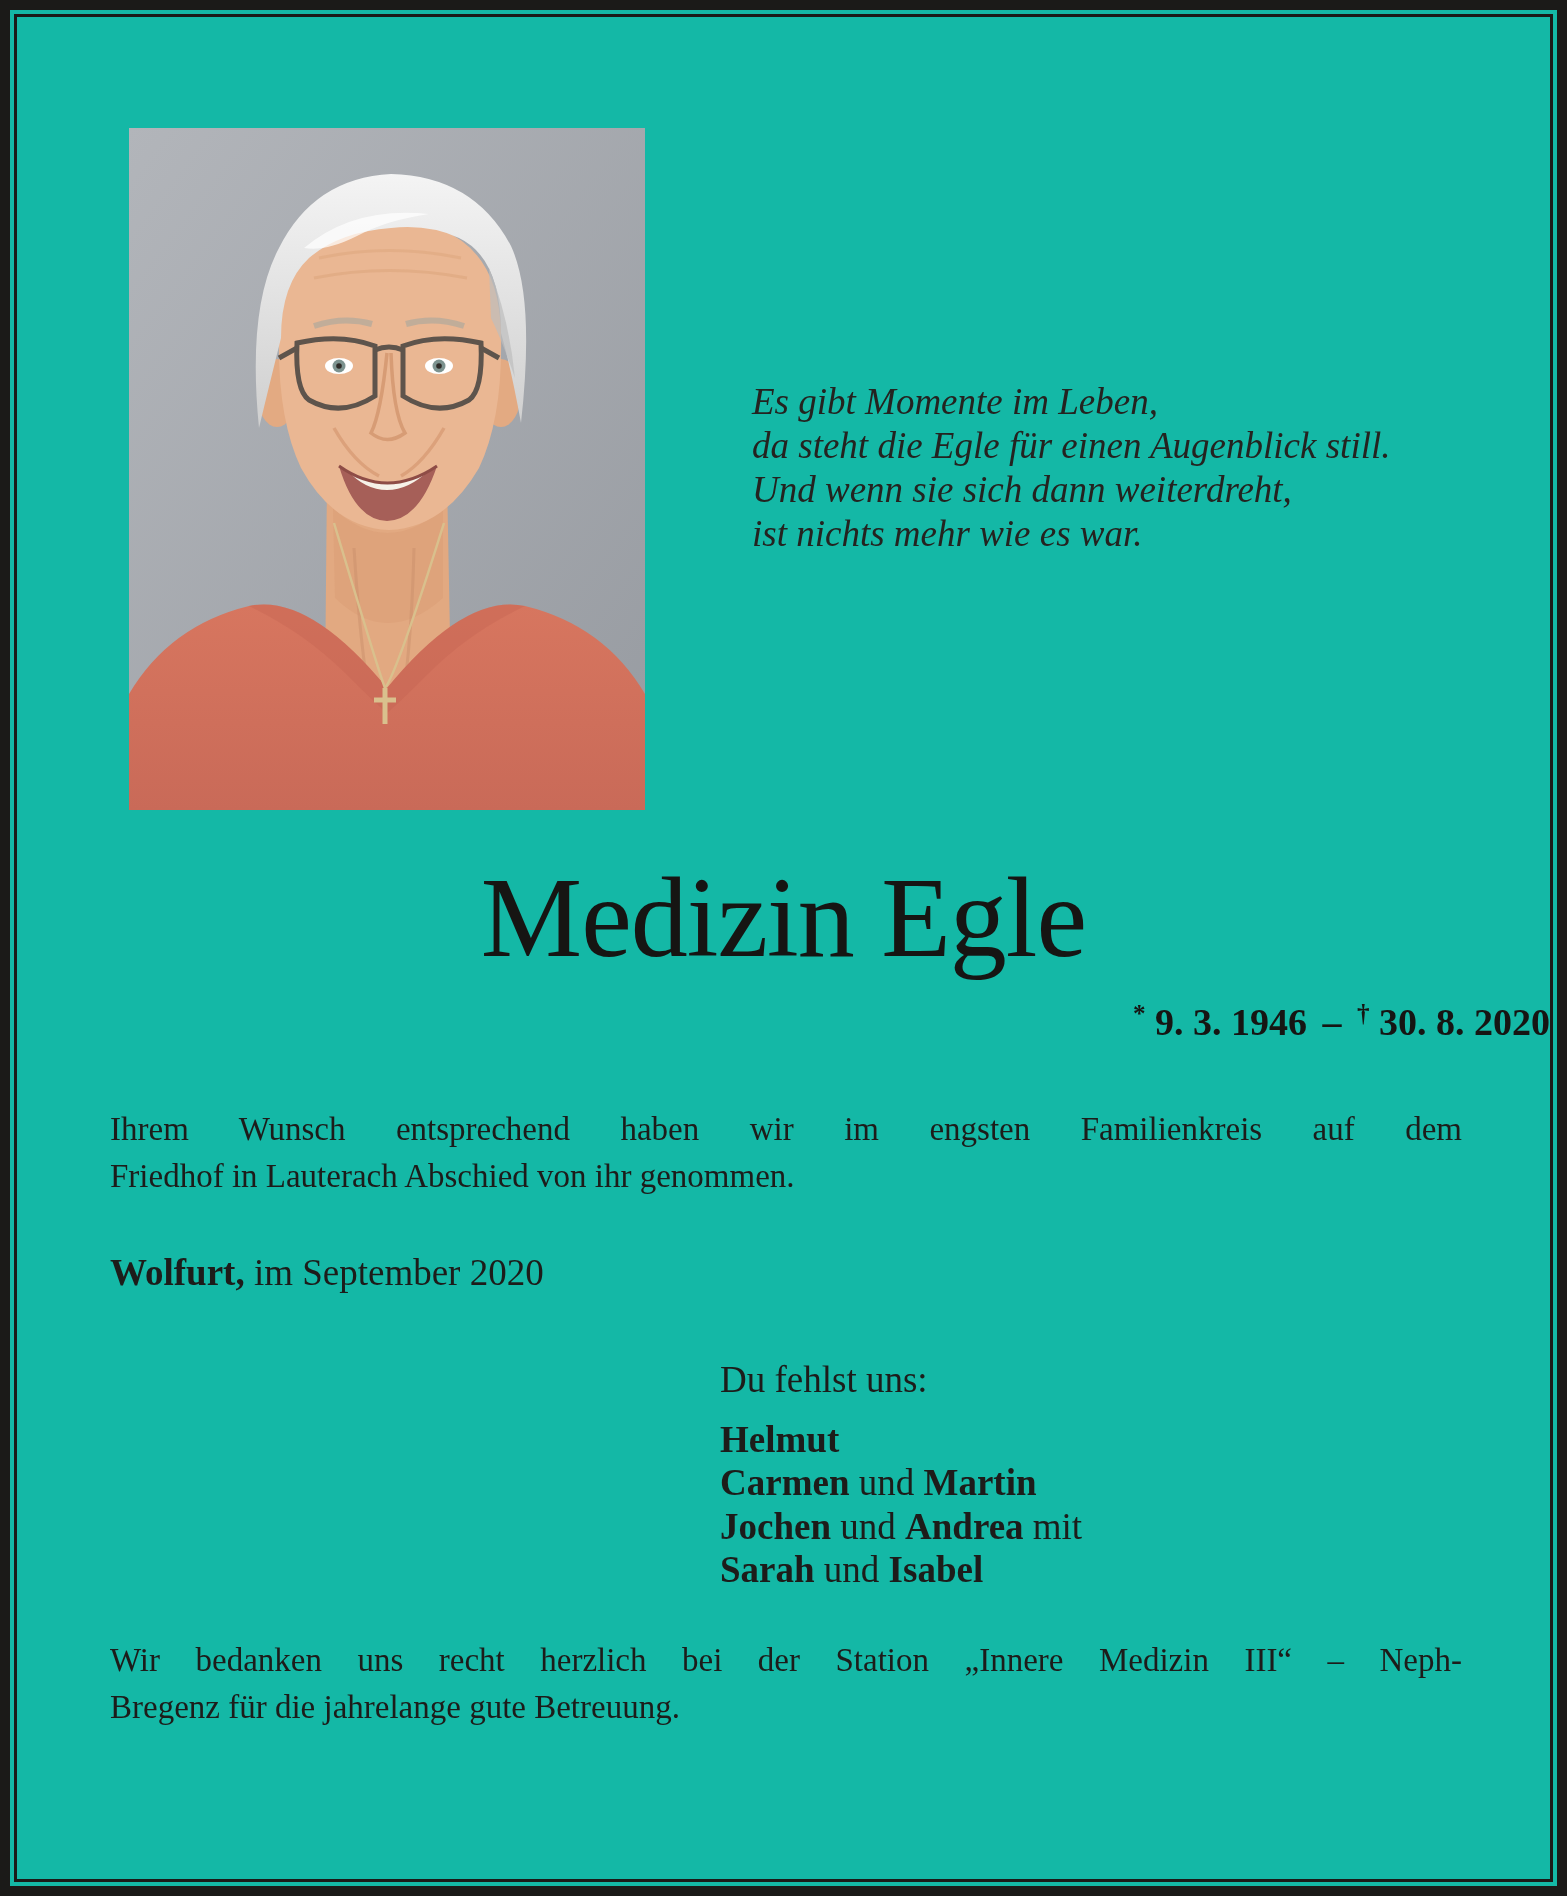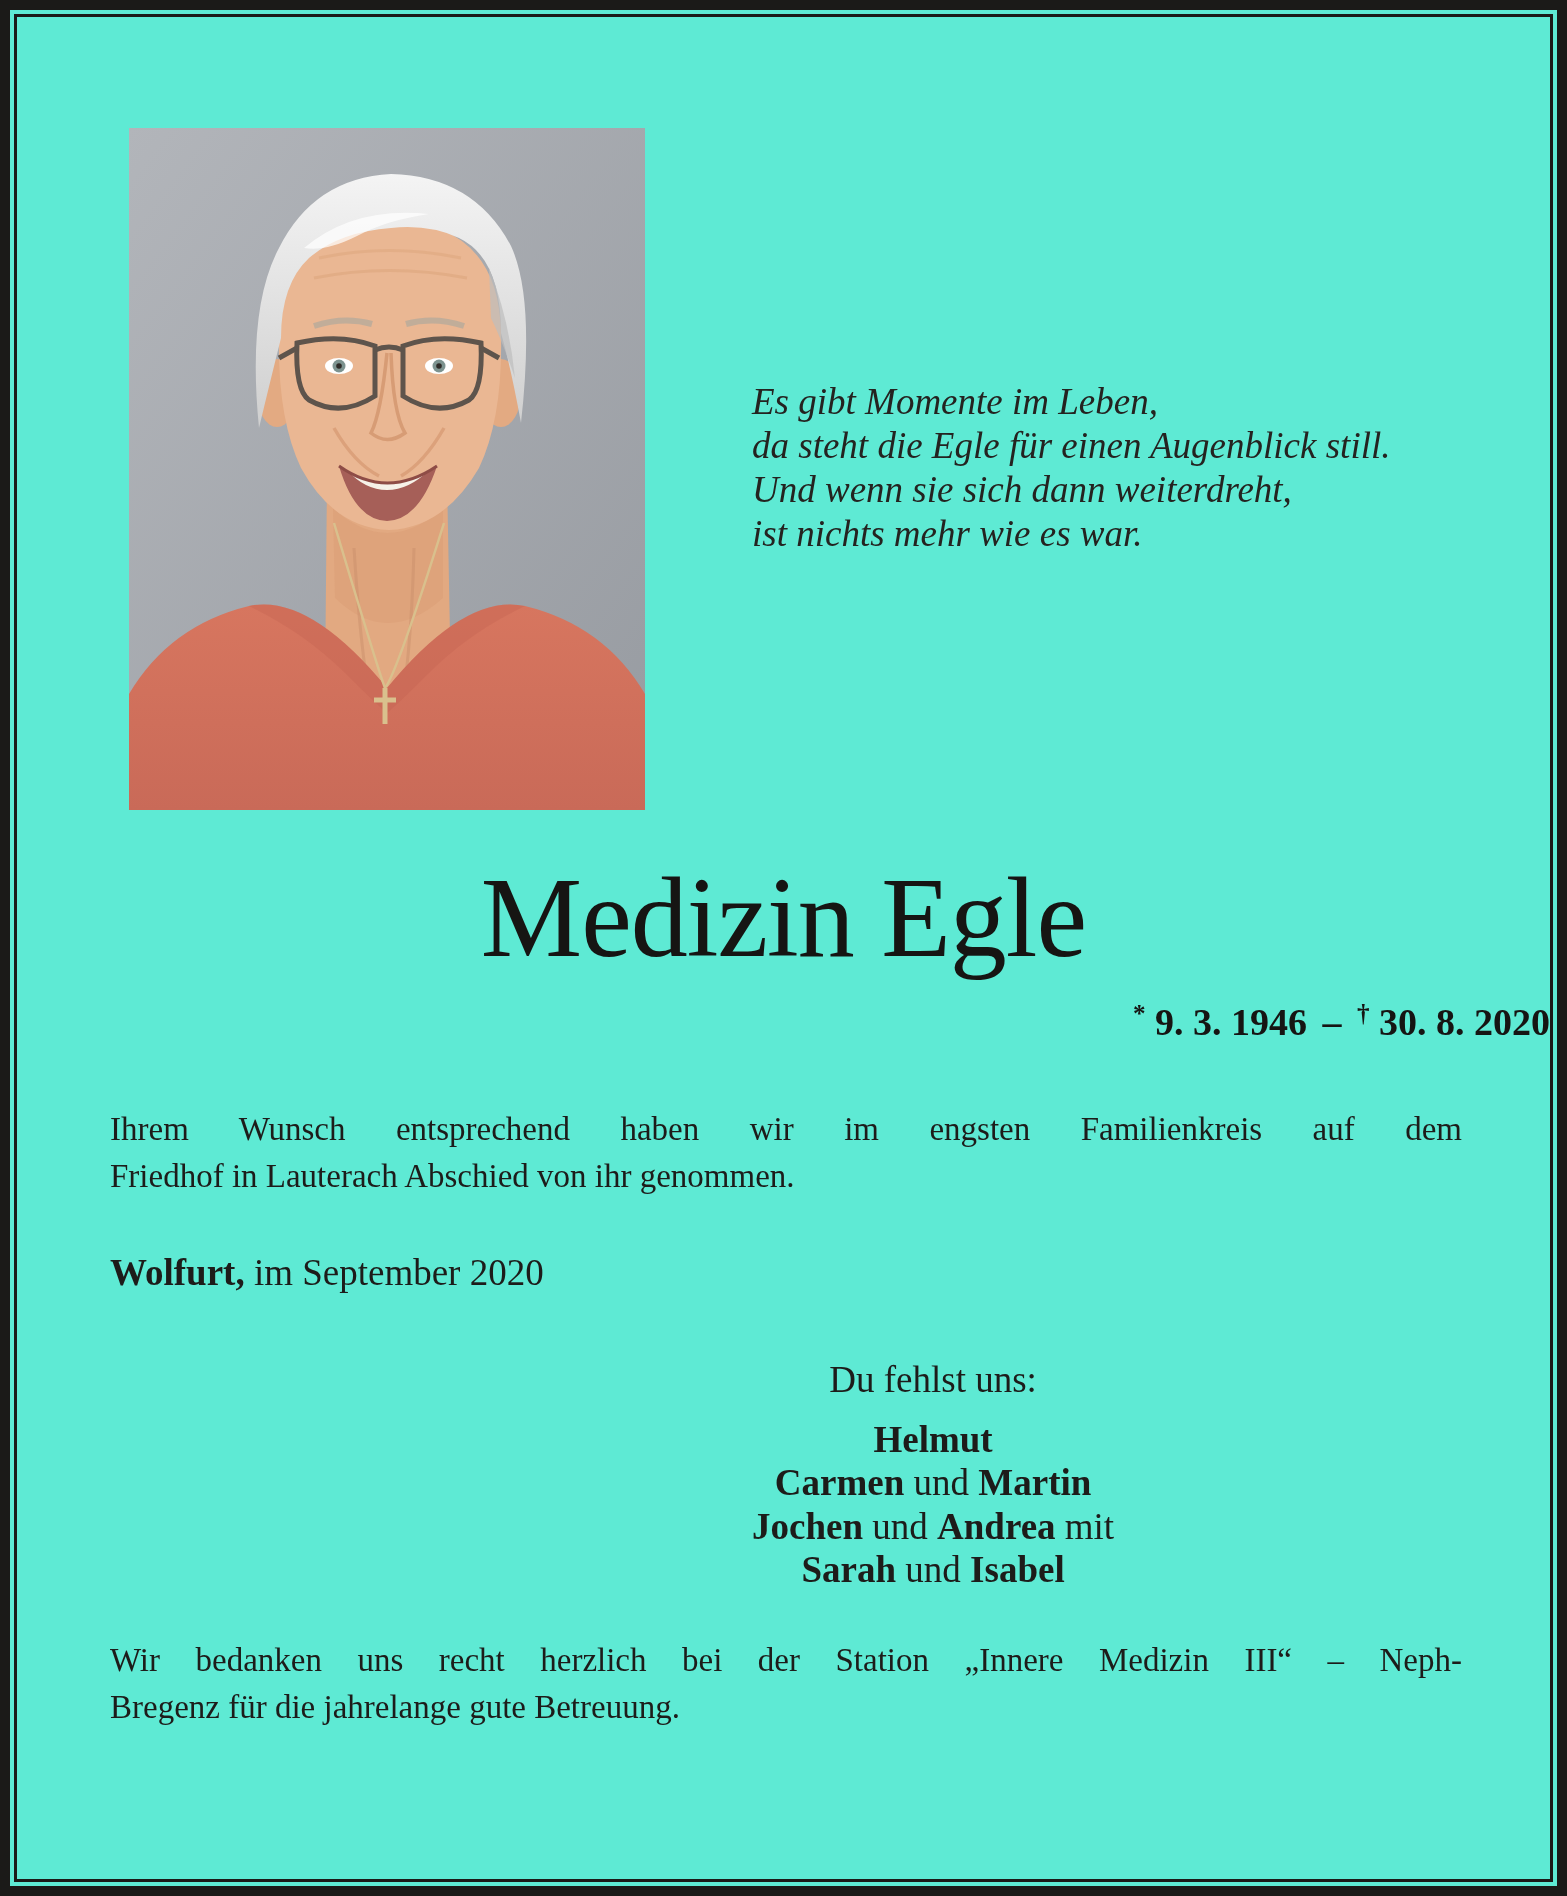--- a/index.html
+++ b/index.html
@@ -1,19 +1,19 @@
 <!DOCTYPE html>
 <html><head>
 <meta charset="utf-8">
 <style>
   html,body{margin:0;padding:0;background:#e8e8e8;}
   .page{
     position:relative;
     width:1567px;height:1896px;
-    background:#5eead4;
+    background:#14b8a6;
     font-family:"Liberation Serif","DejaVu Serif",serif;
     color:#1d1c1a;
     overflow:hidden;
   }
   .frame-outer{position:absolute;inset:0;border:10px solid #1b1a18;pointer-events:none;z-index:5;}
   .frame-inner{position:absolute;inset:14px;border:3px solid #1b1a18;pointer-events:none;z-index:5;}
 
   .photo{position:absolute;left:129px;top:128px;width:516px;height:682px;display:block;}
 
   .quote{
@@ -38,22 +38,22 @@
   }
   .just{text-align:justify;text-align-last:justify;}
 
   .dateline{
     position:absolute;left:110px;top:1251px;
     font-size:37px;
   }
   .dateline b{font-weight:bold;}
 
   .family{
-    position:absolute;left:752px;top:1358px;
-    font-size:37px;line-height:43.5px;text-align:center;
+    position:absolute;left:720px;top:1358px;
+    font-size:37px;line-height:43.5px;
   }
   .family .intro{margin-bottom:16px;}
   .family b{font-weight:bold;}
 
   .thanks{
     position:absolute;left:110px;width:1352px;top:1637px;
     font-size:33px;line-height:47px;
   }
 </style>
 </head>

